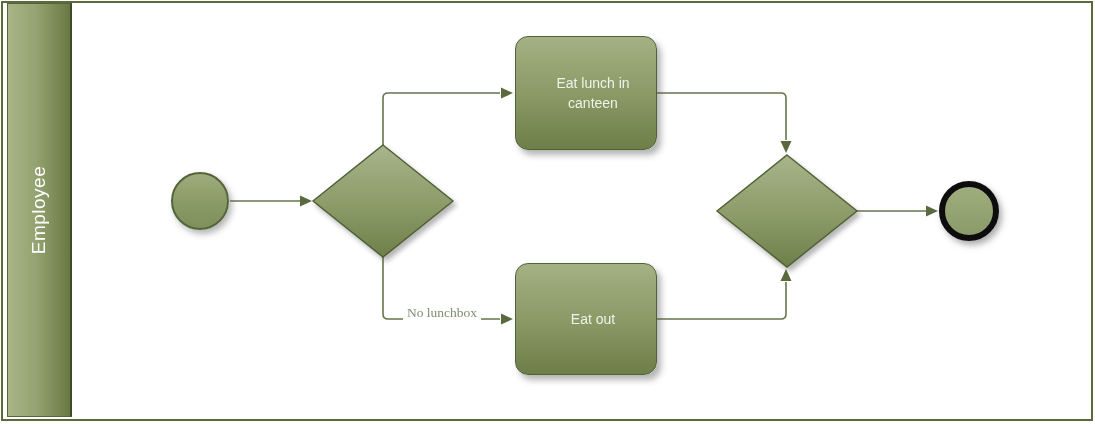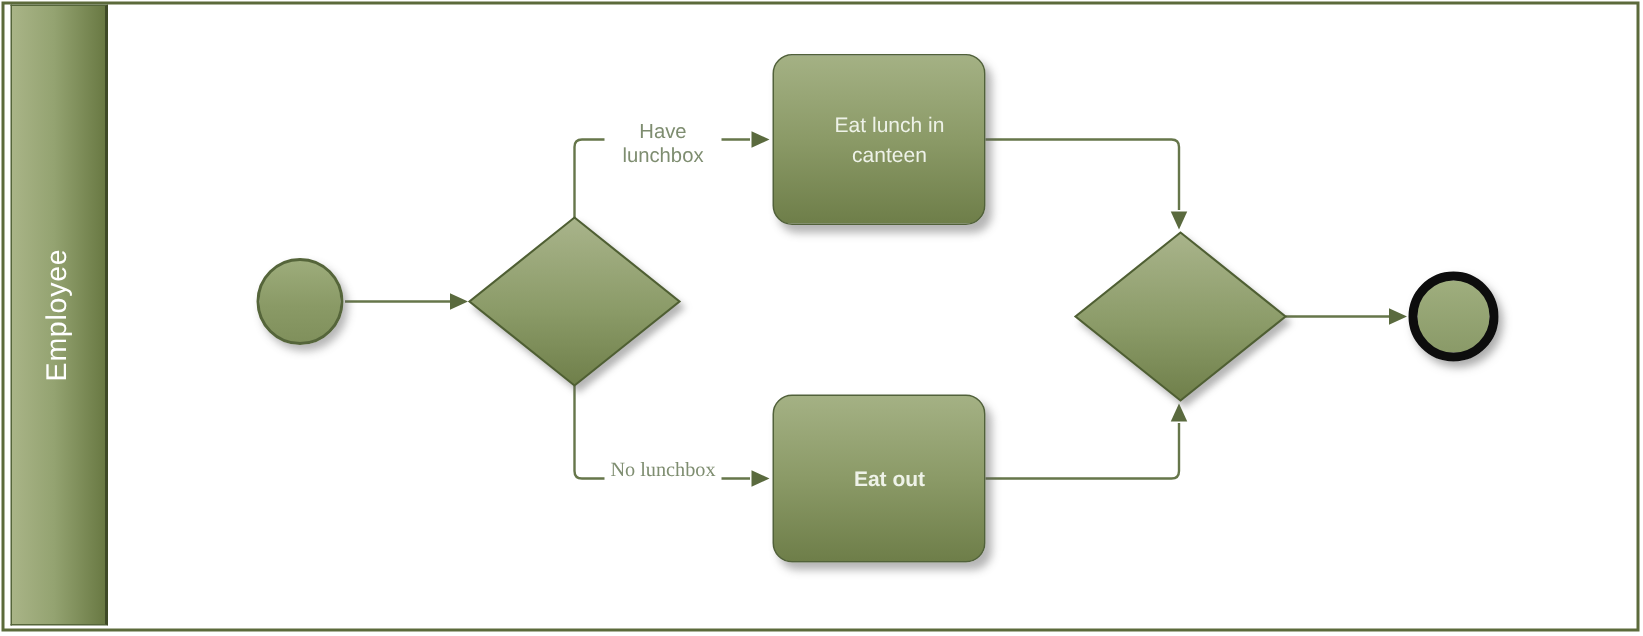--- a/index.html
+++ b/index.html
@@ -77,21 +77,21 @@
     background: linear-gradient(180deg, #a4b184 0%, #8b9a67 50%, #6e7e49 100%);
     border: 1.5px solid #51613a;
     box-shadow: 4px 5px 6px rgba(90, 90, 90, 0.45);
     display: flex;
     align-items: center;
     justify-content: center;
     text-align: center;
     padding-left: 14px;
   }
   .task-canteen { left: 515px; top: 36px;  height: 114px; }
-  .task-eat-out { left: 515px; top: 263px; height: 112px; font-weight: bold; }
+  .task-eat-out { left: 515px; top: 263px; height: 112px; }
   .task-label {
     color: #eef2e8;
     font-size: 14px;
     line-height: 20px;
     width: 106px;
   }
 
   
   .edge-label {
     position: absolute;
@@ -154,16 +154,15 @@
   <div class="start-event"></div>
   <div class="end-event"></div>
 
   <div class="task task-canteen">
     <span class="task-label">Eat lunch in canteen</span>
   </div>
   <div class="task task-eat-out">
     <span class="task-label">Eat out</span>
   </div>
 
-  <div class="edge-label edge-label-have">Have lunchbox</div>
   <div class="edge-label edge-label-no">No lunchbox</div>
 
 </div>
 
 </body></html>

